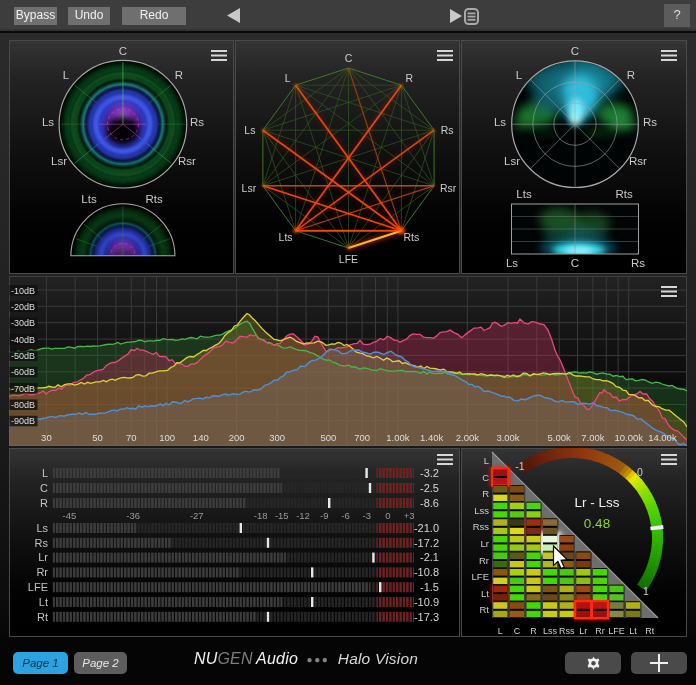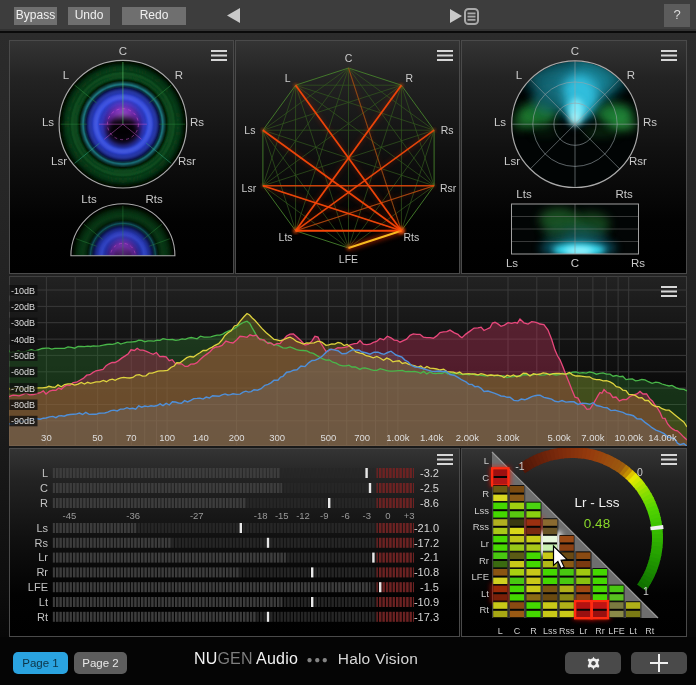--- a/index.html
+++ b/index.html
@@ -7,21 +7,21 @@
 #toolbar{position:absolute;left:0;top:0;width:696px;height:31px;background:#3d3d3d;
   border-bottom:2px solid #323232;}
 .tbtn{position:absolute;top:7px;height:18px;background:#6f6f6f;border-radius:0;
   color:#f0f0f0;font-size:12px;text-align:center;line-height:17px;}
 #stage{position:absolute;left:0;top:33px;width:696px;height:604px;
   background:linear-gradient(180deg,#2b2b2b 0%,#252525 30%,#1d1d1d 62%,#0d0d0d 92%,#070707 100%);}
 .panel{position:absolute;background:linear-gradient(180deg,#343434 0%,#232323 16%,#101010 48%,#020202 78%,#000 100%);
   border:1px solid #4a4a4a;}
 .panelsp{position:absolute;background:linear-gradient(180deg,#222 0%,#161616 30%,#060606 80%,#000 100%);
   border:1px solid #404040;}
-#bottombar{position:absolute;left:0;top:637px;width:696px;height:48px;background:#050505;}
+#bottombar{position:absolute;left:0;top:637px;width:696px;height:48px;background:#050505;font-style:italic;}
 .pbtn{position:absolute;top:15px;height:22px;border-radius:5px;font-size:11.5px;
   display:flex;align-items:center;justify-content:center;}
 .gbtn{position:absolute;top:15px;width:56px;height:22px;border-radius:5px;background:#4a4a4a;
   display:flex;align-items:center;justify-content:center;}
 #brand{position:absolute;left:0;top:13px;width:612px;text-align:center;font-size:16px;color:#f2f2f2;letter-spacing:0.2px;}
 </style></head><body>
 <div id="root">
     <div id="stage"></div>
     <div class="panel" style="left:9px;top:40px;width:225px;height:234px"></div>
     <div class="panel" style="left:235px;top:40px;width:225px;height:234px"></div>

